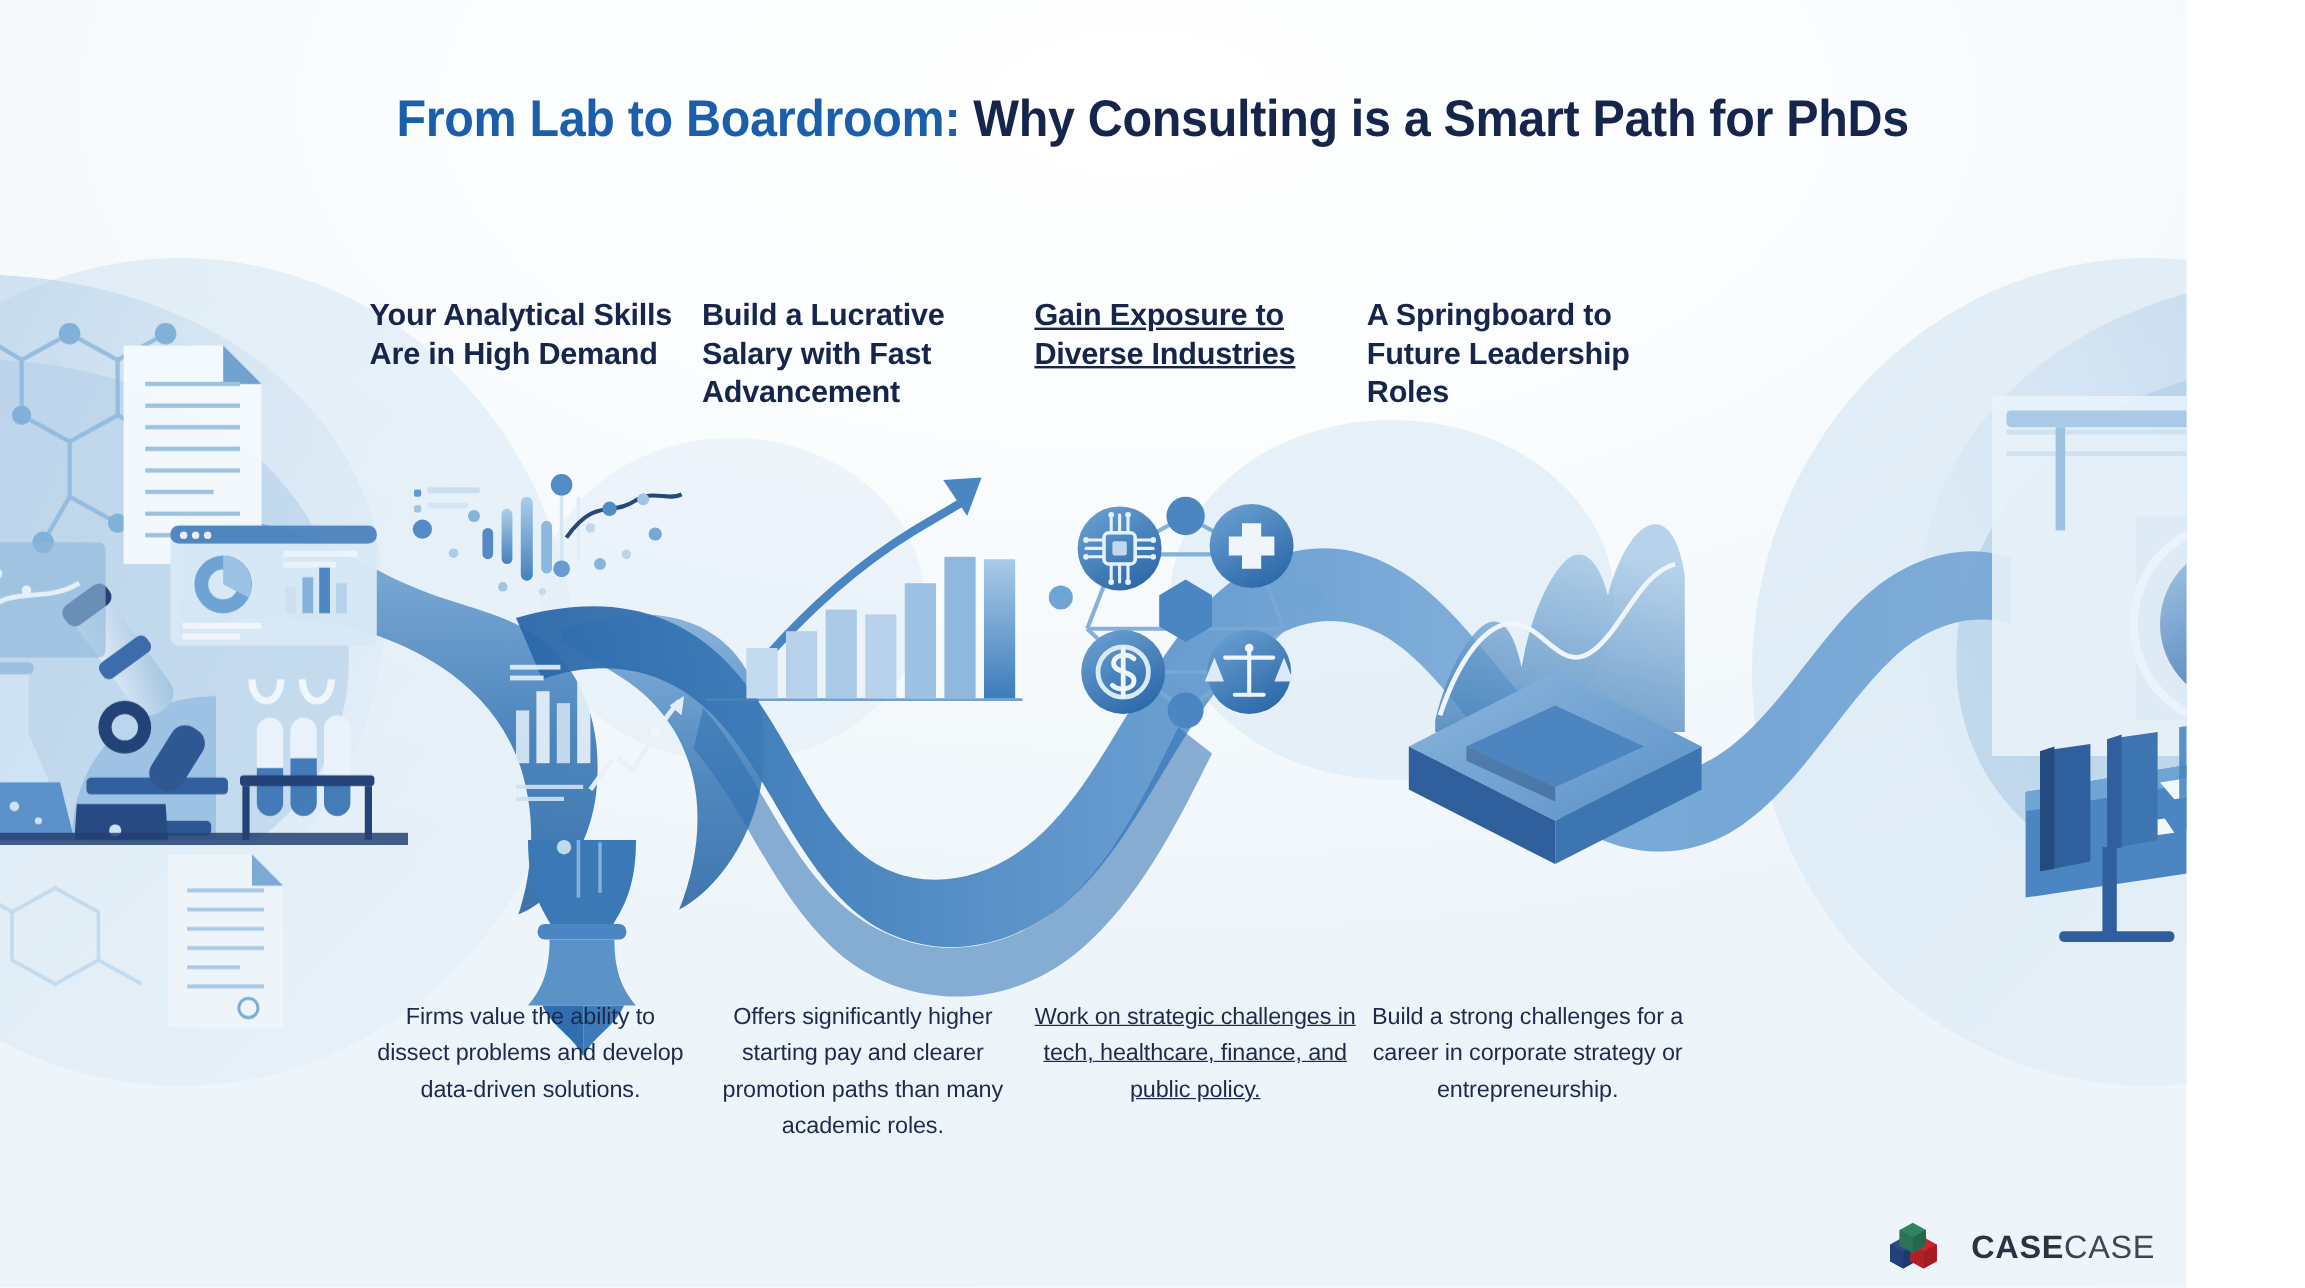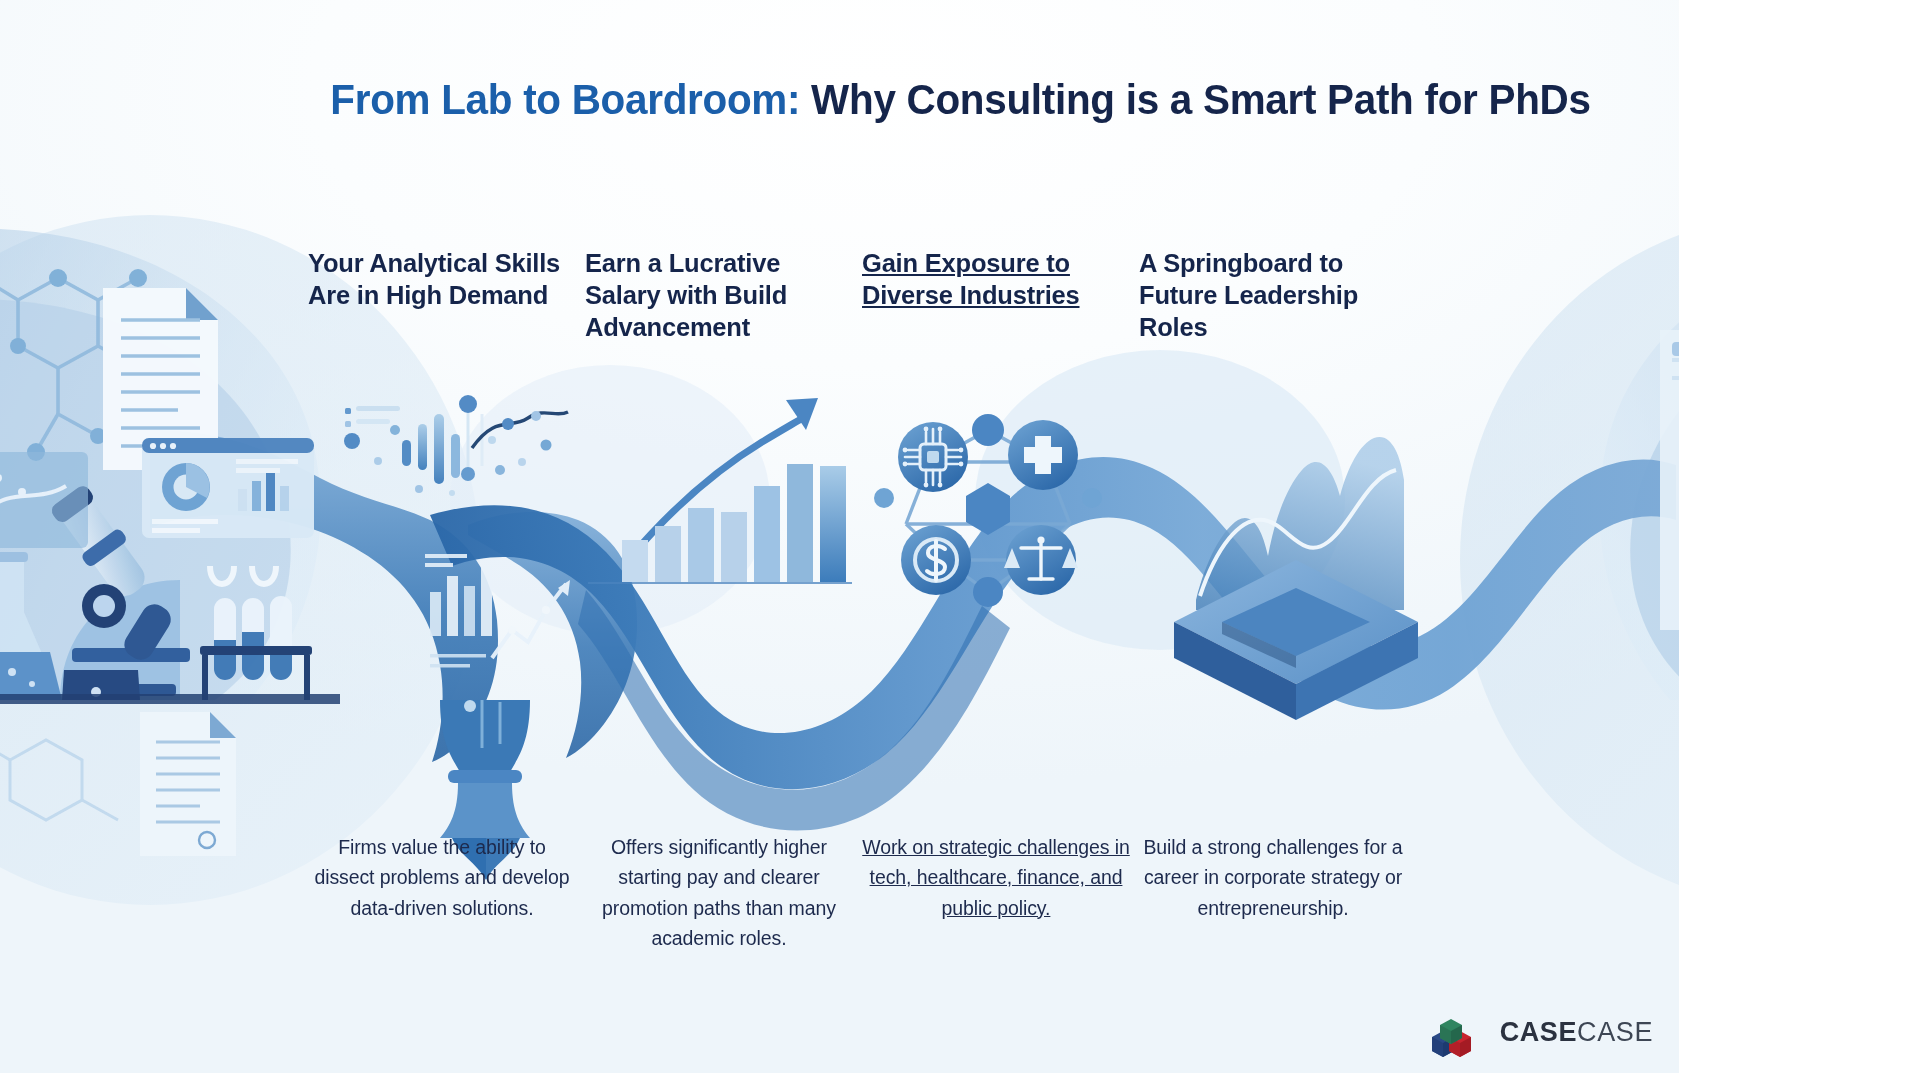--- a/index.html
+++ b/index.html
@@ -3,21 +3,21 @@
 <meta charset="utf-8">
 <title>From Lab to Boardroom</title>
 <style>
   html,body{margin:0;padding:0;}
   body{
     width:1921px;height:1073px;overflow:hidden;
     font-family:"Liberation Sans","DejaVu Sans",sans-serif;
     background:#ffffff;
   }
   #stage{
-    position:relative;width:1679px;height:1073px;overflow:hidden;
+    position:relative;width:1822px;height:1073px;overflow:hidden;
     background:
       radial-gradient(ellipse 1400px 700px at 52% 8%, #ffffff 0%, #fbfdfe 40%, #eef5fa 100%),
       linear-gradient(155deg,#ffffff 0%,#f4f9fc 35%,#e6f0f7 100%);
   }
   #bg-svg,#art-svg{position:absolute;inset:0;width:1921px;height:1073px;}
 
   
   #title{
     position:absolute;left:0;top:47px;width:1921px;text-align:center;
     font-size:43px;font-weight:700;letter-spacing:-0.3px;
@@ -43,21 +43,21 @@
   #c1{left:308px;} #c1 .col-head,#c1 .col-body{left:0;}
   #c2{left:585px;} #c2 .col-head,#c2 .col-body{left:0;}
   #c3{left:862px;} #c3 .col-head,#c3 .col-body{left:0;text-decoration:underline;}
   #c4{left:1139px;} #c4 .col-head,#c4 .col-body{left:0;}
 
   .col-head,.col-body{position:absolute;}
 
   
   #logo{
     position:absolute;right:26px;bottom:14px;
-    display:flex;align-items:flex-start;gap:28px;
+    display:flex;align-items:center;gap:28px;
   }
   #logo .mark{width:42px;height:40px;display:block;}
   #logo .word{
     font-size:27px;letter-spacing:0.6px;line-height:1;
     display:flex;align-items:baseline;
   }
   #logo .w-a{font-weight:700;color:#2b3240;}
   #logo .w-b{font-weight:400;color:#3d4654;}
 </style>
 </head>
@@ -528,21 +528,21 @@
 
   <h1 id="title">
     <span class="t1">From Lab to Boardroom:</span><span class="t2"> Why Consulting is a Smart Path for PhDs</span>
   </h1>
 
   <div class="col" id="c1">
     <div class="col-head">Your Analytical Skills Are in High Demand</div>
     <div class="col-body">Firms value the ability to dissect problems and develop data-driven solutions.</div>
   </div>
   <div class="col" id="c2">
-    <div class="col-head">Earn a Lucrative Salary with Build Advancement</div>
+    <div class="col-head">Build a Lucrative Salary with Fast Advancement</div>
     <div class="col-body">Offers significantly higher starting pay and clearer promotion paths than many academic roles.</div>
   </div>
   <div class="col" id="c3">
     <div class="col-head">Gain Exposure to Diverse Industries</div>
     <div class="col-body">Work on strategic challenges in tech, healthcare, finance, and public policy.</div>
   </div>
   <div class="col" id="c4">
     <div class="col-head">A Springboard to Future Leadership Roles</div>
     <div class="col-body">Build a strong challenges for a career in corporate strategy or entrepreneurship.</div>
   </div>

